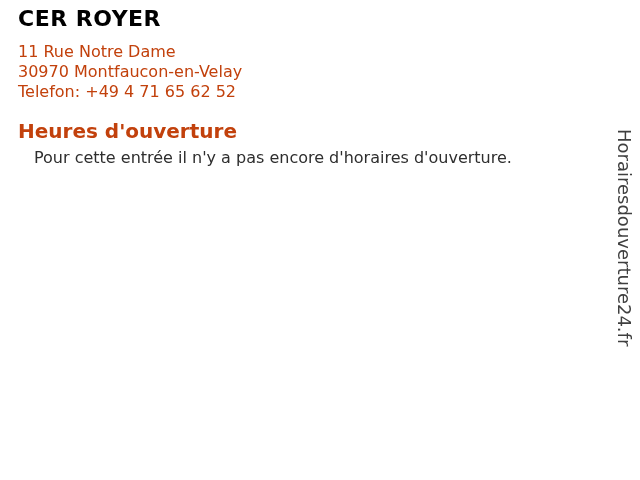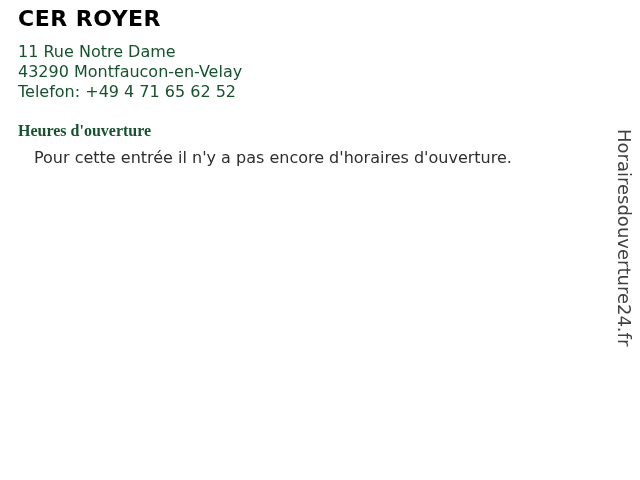--- a/index.html
+++ b/index.html
@@ -23,29 +23,28 @@
     margin: 0 0 10px 0;
     font-size: 22px;
     line-height: 26px;
     font-weight: bold;
     color: #000000;
     letter-spacing: 0.5px;
   }
   .address-block {
     font-size: 16px;
     line-height: 20px;
-    color: #14532d;
+    color: #c2410c;
   }
   .hours-heading {
     margin: 19px 0 0 0;
-    font-size: 16px;
+    font-size: 20px;
     line-height: 20px;
     font-weight: bold;
-    color: #14532d;
-    font-family: Liberation Serif, serif;
+    color: #c2410c;
   }
   .hours-message {
     margin: 7px 0 0 16px;
     font-size: 16px;
     line-height: 20px;
     color: #2e2e2e;
   }
   .watermark {
     position: absolute;
     top: 129px;
@@ -61,21 +60,21 @@
 </head>
 <body>
 
 <div class="page">
   <div class="content">
 
     <h1 class="business-name">CER ROYER</h1>
 
     <div class="address-block">
       <div>11 Rue Notre Dame</div>
-      <div>43290 Montfaucon-en-Velay</div>
+      <div>30970 Montfaucon-en-Velay</div>
       <div><span>Telefon:</span> <span>+49 4 71 65 62 52</span></div>
     </div>
 
     <h2 class="hours-heading">Heures d'ouverture</h2>
 
     <p class="hours-message">Pour cette entrée il n'y a pas encore d'horaires d'ouverture.</p>
   </div>
 
   <div class="watermark">Horairesdouverture24.fr</div>
 </div>

